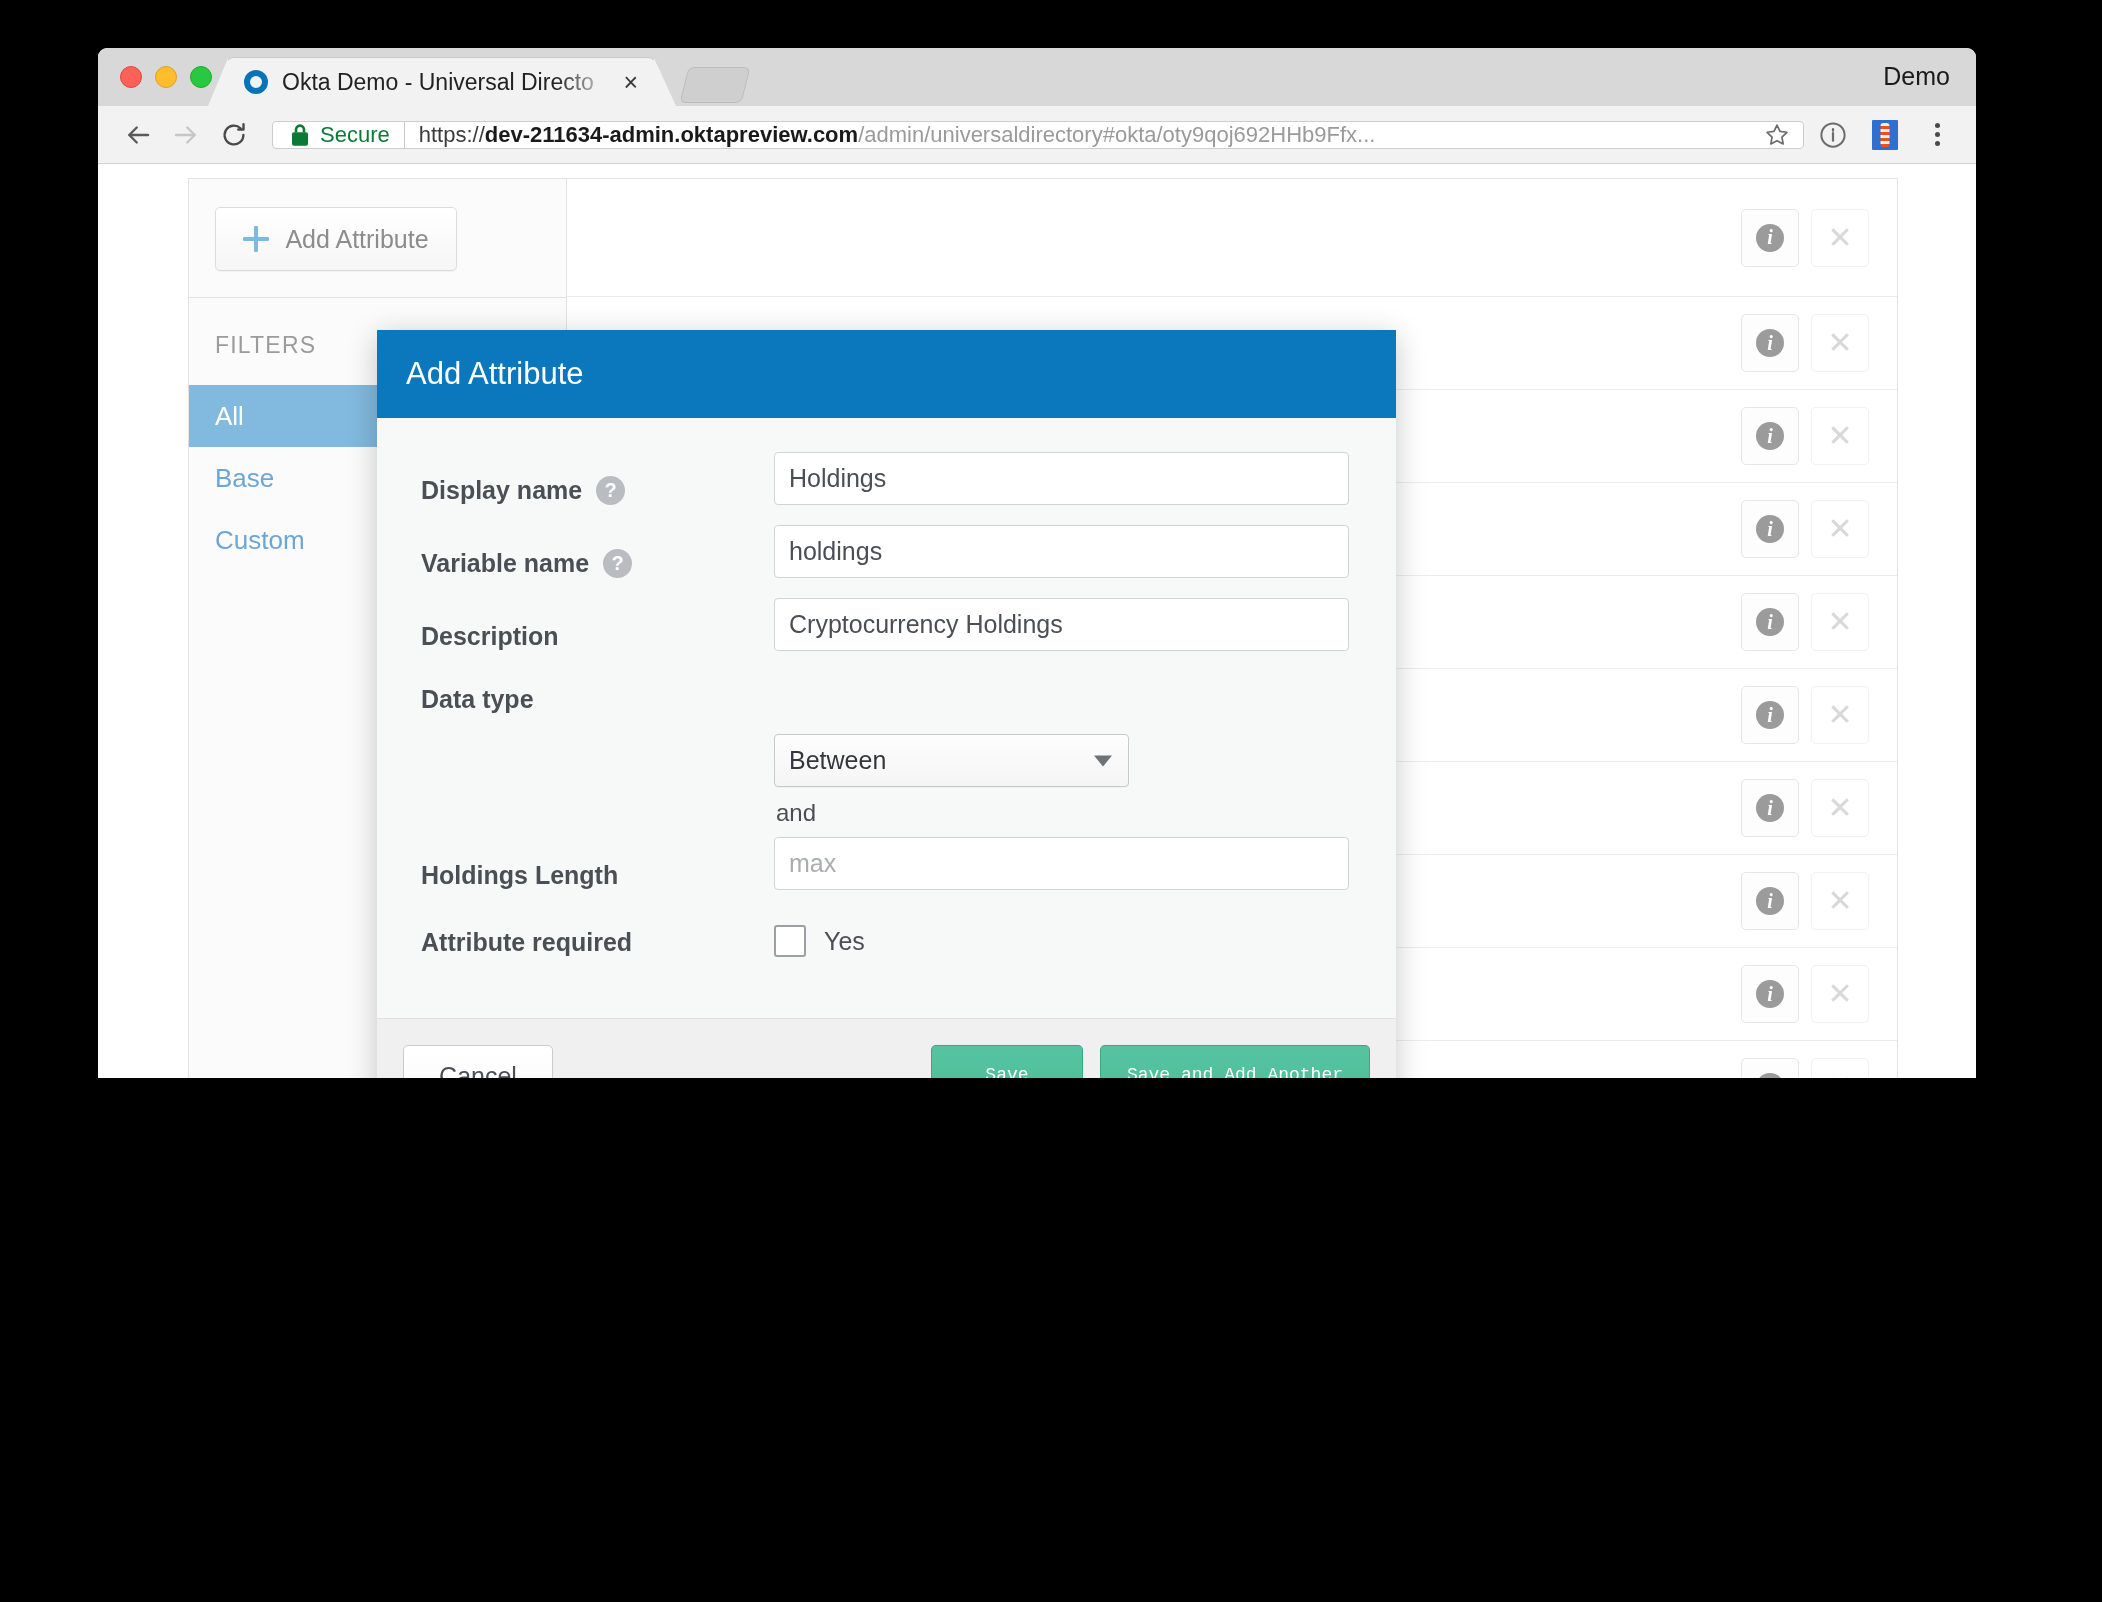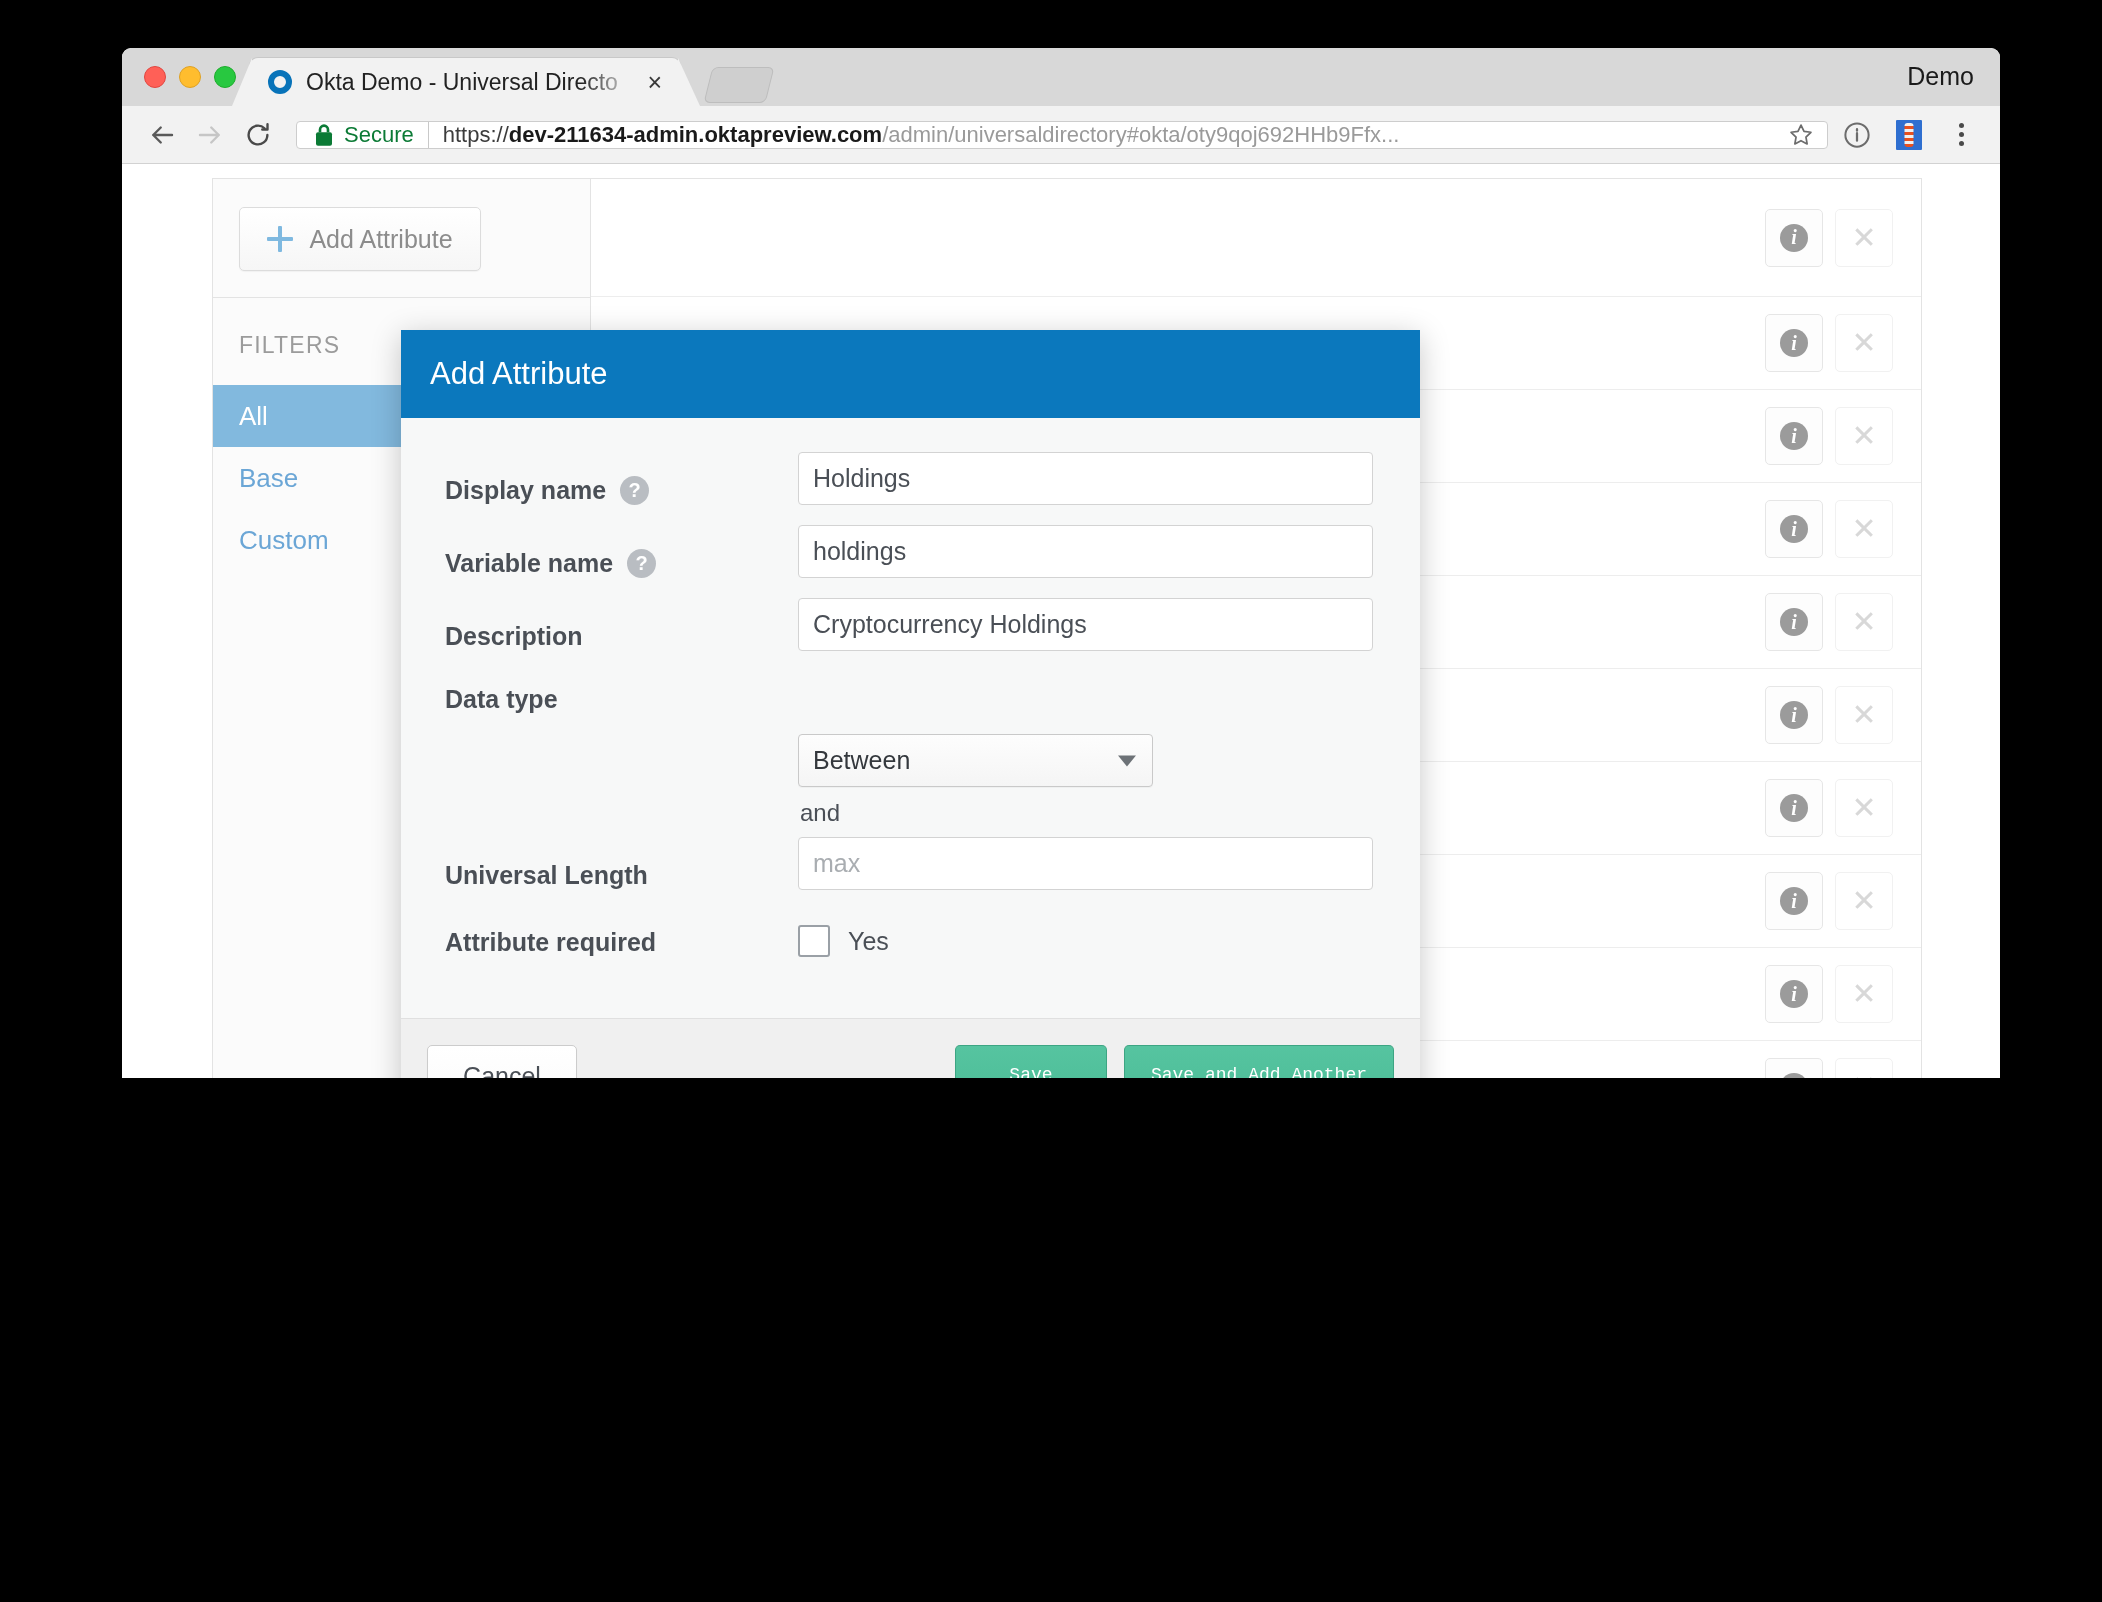--- a/index.html
+++ b/index.html
@@ -7,21 +7,21 @@
     margin: 0; padding: 0;
     width: 2102px; height: 1602px;
     background: #000;
     font-family: "Liberation Sans", sans-serif;
     overflow: hidden;
   }
 
   
   #browser-window {
     position: absolute;
-    left: 122px; top: 48px;
+    left: 98px; top: 48px;
     width: 1878px; height: 1030px;
     background: #ffffff;
     border-radius: 9px 9px 0 0;
     box-shadow: 0 4px 30px rgba(0,0,0,0.45);
     overflow: hidden;
   }
 
   
   #tab-strip {
     position: relative;
@@ -676,21 +676,21 @@
         </div>
 
         <div class="form-row">
           <div class="form-label">
             <span>Data type</span>
           </div>
         </div>
 
         <div class="form-row">
           <div class="form-label">
-            <span>Universal Length</span>
+            <span>Holdings Length</span>
           </div>
           <div class="form-control">
             <div class="select-box">
               <span>Between</span>
               <span class="select-caret"></span>
             </div>
             <div class="and-label">and</div>
             <input class="text-input" type="text" placeholder="max" style="">
           </div>
         </div>

